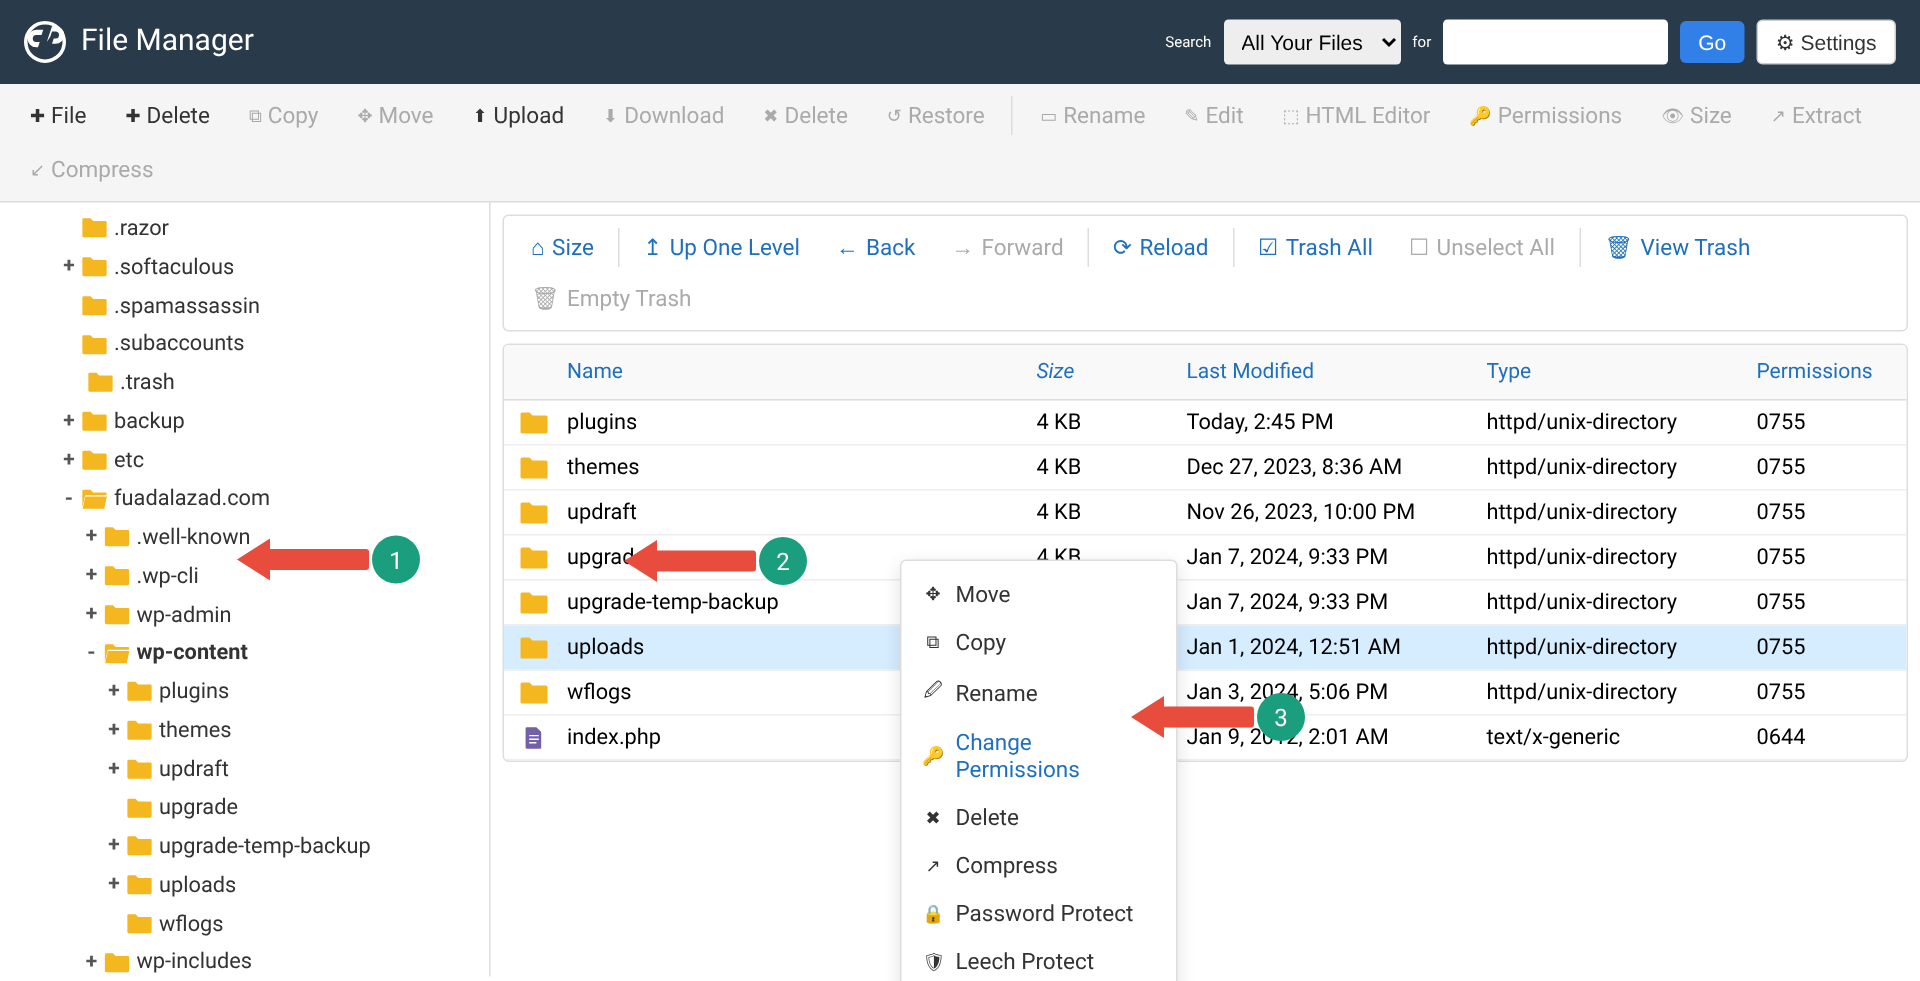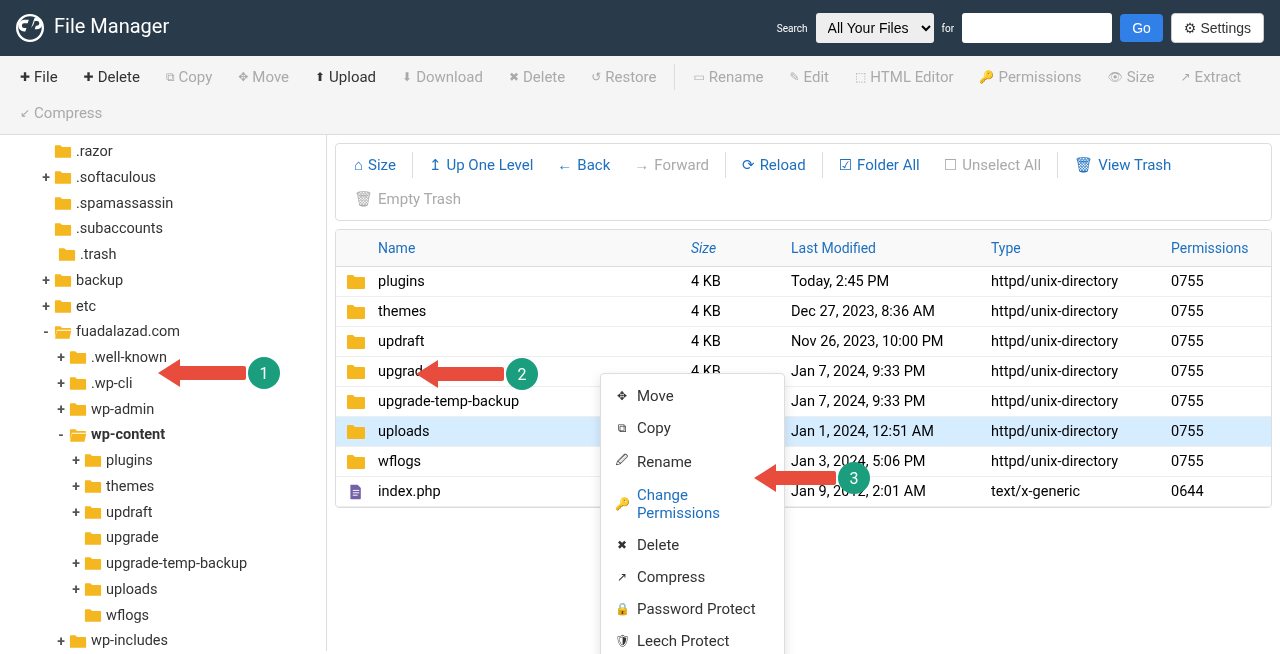--- a/index.html
+++ b/index.html
@@ -316,21 +316,21 @@
           <span>Forward</span>
         </div>
         <div class="nav-divider"></div>
         <div class="nav-item">
           <span>⟳</span>
           <span>Reload</span>
         </div>
         <div class="nav-divider"></div>
         <div class="nav-item">
           <span>☑</span>
-          <span>Folder All</span>
+          <span>Trash All</span>
         </div>
         <div class="nav-item disabled">
           <span>☐</span>
           <span>Unselect All</span>
         </div>
         <div class="nav-divider"></div>
         <div class="nav-item">
           <span>🗑</span>
           <span>View Trash</span>
         </div>

